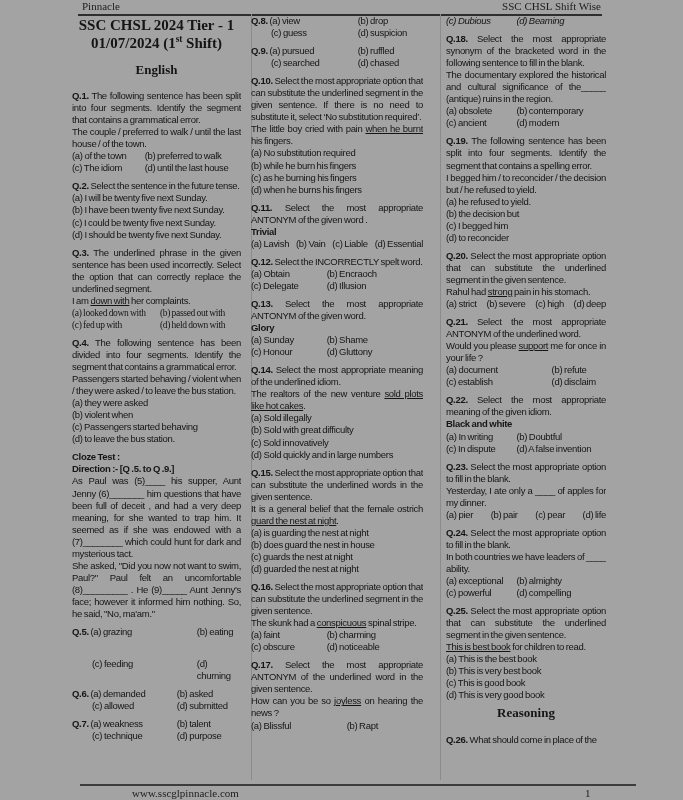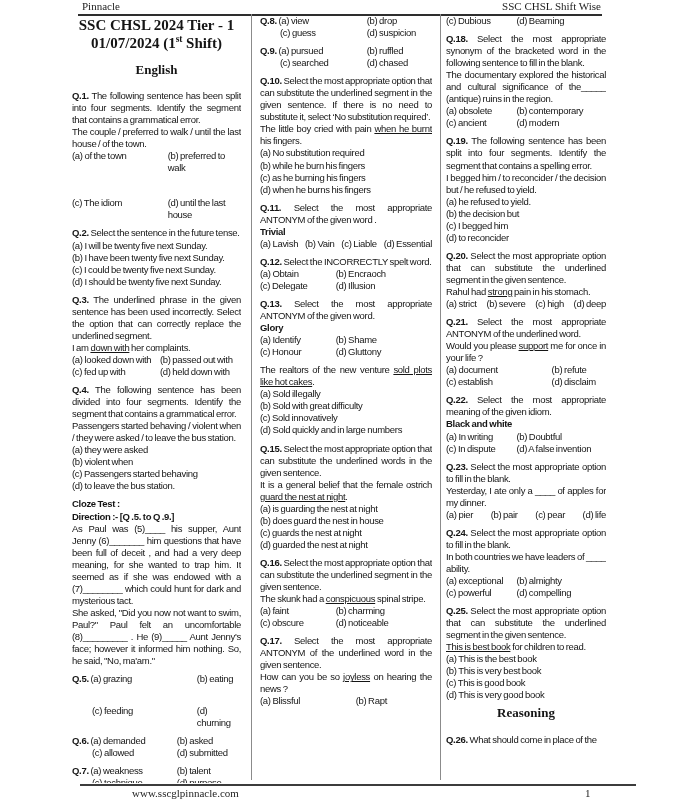--- a/index.html
+++ b/index.html
@@ -1,17 +1,17 @@
 <!DOCTYPE html>
 <html><head>
 <meta charset="utf-8">
 <style>
   html,body{margin:0;padding:0;background:#e8e8e6;}
   .page{
-    position:relative;width:683px;height:800px;background:#ffffff;
+    position:relative;width:683px;height:800px;background:#a3a3a3;
     font-family:"Liberation Sans",sans-serif;color:#151515;overflow:hidden;
   }
   
   .hdr-left,.hdr-right{
     position:absolute;top:0;font-family:"Liberation Serif",serif;
     font-size:11px;color:#1d1d1d;
   }
   .hdr-left{left:82px;}
   .hdr-right{right:82px;}
   .hdr-rule{position:absolute;top:14px;left:78px;width:524px;height:2px;background:#2e2e2e;}
@@ -23,21 +23,21 @@
   }
   .ftr-left{left:132px;}
   .ftr-center{left:367px;margin-top:13px;}
   .ftr-page{left:585px;}
   
   .col{
     position:absolute;top:15px;height:768px;overflow:hidden;
     font-size:9.5px;line-height:12.05px;letter-spacing:-0.3px;word-spacing:-0.6px;
   }
   .col1{left:72px;width:169px;}
-  .col2{left:260px;width:172px;}
+  .col2{left:251px;width:172px;}
   .col3{left:446px;width:160px;}
   .divider{position:absolute;top:14px;height:766px;width:1px;background:#8b8b8b;}
   .div1{left:251px;}
   .div2{left:440px;}
   
   .doc-title{
     font-family:"Liberation Serif",serif;font-weight:bold;font-size:15px;line-height:18px;
     text-align:center;letter-spacing:0;word-spacing:0;margin:1px 0 12px;
   }
   .section-heading{
@@ -63,38 +63,38 @@
 
   <div class="col col1">
       <div class="doc-title">
         <div class="doc-title-line">SSC CHSL 2024 Tier - 1</div>
         <div class="doc-title-line">01/07/2024 (1<sup>st</sup> Shift)</div>
       </div>
       <div class="section-heading">English</div>
       <div class="q">
         <div class="stem"><b class="qnum">Q.1.</b> The following sentence has been split into four segments. Identify the segment that contains a grammatical error.</div>
         <div class="body-line">The couple / preferred to walk / until the last house / of the town.</div>
-        <div class="opt-grid" style="grid-template-columns: 43% auto; gap: 23px;">
+        <div class="opt-grid" style="grid-template-columns: 43% auto;">
           <div class="opt">(a) of the town</div>
           <div class="opt">(b) preferred to walk</div>
           <div class="opt">(c) The idiom</div>
           <div class="opt">(d) until the last house</div>
         </div>
       </div>
       <div class="q">
         <div class="stem"><b class="qnum">Q.2.</b> Select the sentence in the future tense.</div>
         <div class="opt">(a) I will be twenty five next Sunday.</div>
         <div class="opt">(b) I have been twenty five next Sunday.</div>
         <div class="opt">(c) I could be twenty five next Sunday.</div>
         <div class="opt">(d) I should be twenty five next Sunday.</div>
       </div>
       <div class="q">
         <div class="stem"><b class="qnum">Q.3.</b> The underlined phrase in the given sentence has been used incorrectly. Select the option that can correctly replace the underlined segment.</div>
         <div class="body-line">I am <u>down with</u> her complaints.</div>
-        <div class="opt-grid" style="grid-template-columns: 52% auto;">
+        <div class="opt-grid" style="grid-template-columns: 52% auto; font-family: Liberation Serif, serif;">
           <div class="opt">(a) looked down with</div>
           <div class="opt">(b) passed out with</div>
           <div class="opt">(c) fed up with</div>
           <div class="opt">(d) held down with</div>
         </div>
       </div>
       <div class="q">
         <div class="stem"><b class="qnum">Q.4.</b> The following sentence has been divided into four segments. Identify the segment that contains a grammatical error.</div>
         <div class="body-line">Passengers started behaving / violent when / they were asked / to leave the bus station.</div>
         <div class="opt">(a) they were asked</div>
@@ -175,27 +175,28 @@
           <div class="opt">(a) Obtain</div>
           <div class="opt">(b) Encraoch</div>
           <div class="opt">(c) Delegate</div>
           <div class="opt">(d) Illusion</div>
         </div>
       </div>
       <div class="q">
         <div class="stem"><b class="qnum">Q.13.</b> Select the most appropriate ANTONYM of the given word.</div>
         <div class="body-line bold">Glory</div>
         <div class="opt-grid" style="grid-template-columns: 44% auto;">
-          <div class="opt">(a) Identify</div>
+          <div class="opt">(a) Sunday</div>
           <div class="opt">(b) Shame</div>
           <div class="opt">(c) Honour</div>
           <div class="opt">(d) Gluttony</div>
         </div>
       </div>
       <div class="q">
+        <div class="stem"><b class="qnum">Q.14.</b> Select the most appropriate meaning of the underlined idiom.</div>
         <div class="body-line">The realtors of the new venture <u>sold plots like hot cakes</u>.</div>
         <div class="opt">(a) Sold illegally</div>
         <div class="opt">(b) Sold with great difficulty</div>
         <div class="opt">(c) Sold innovatively</div>
         <div class="opt">(d) Sold quickly and in large numbers</div>
       </div>
       <div class="q">
         <div class="stem"><b class="qnum">Q.15.</b> Select the most appropriate option that can substitute the underlined words in the given sentence.</div>
         <div class="body-line">It is a general belief that the female ostrich <u>guard the nest at night</u>.</div>
         <div class="opt">(a) is guarding the nest at night</div>
@@ -218,21 +219,21 @@
         <div class="body-line">How can you be so <u>joyless</u> on hearing the news ?</div>
         <div class="opt-grid" style="grid-template-columns: 44% auto; gap: 20px;">
           <div class="opt">(a) Blissful</div>
           <div class="opt">(b) Rapt</div>
         </div>
       </div>
     </div>
   <div class="divider div2"></div>
   <div class="col col3">
       <div class="q">
-        <div class="opt-grid" style="grid-template-columns: 44% auto;">
+        <div class="opt-grid" style="grid-template-columns: 44% auto; font-style: italic;">
           <div class="opt">(c) Dubious</div>
           <div class="opt">(d) Beaming</div>
         </div>
       </div>
       <div class="q">
         <div class="stem"><b class="qnum">Q.18.</b> Select the most appropriate synonym of the bracketed word in the following sentence to fill in the blank.</div>
         <div class="body-line">The documentary explored the historical and cultural significance of the_____ (antique) ruins in the region.</div>
         <div class="opt-grid" style="grid-template-columns: 44% auto;">
           <div class="opt">(a) obsolete</div>
           <div class="opt">(b) contemporary</div>

